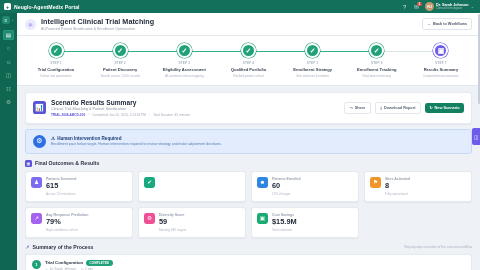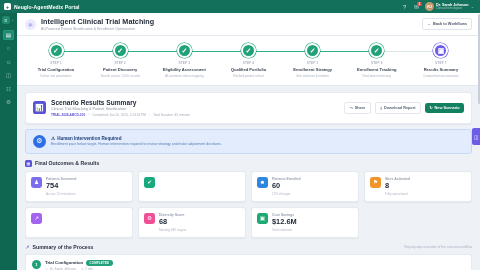--- a/index.html
+++ b/index.html
@@ -359,21 +359,21 @@
         <div class="sec-icon">▦</div>
         <div class="sec-title">Final Outcomes &amp; Results</div>
       </div>
 
       <div class="kpi-grid">
 
         <div class="card kpi">
           <div class="kpi-icon" style="background:#7c6cf0">♟</div>
           <div class="kpi-body">
             <div class="kpi-label">Patients Screened</div>
-            <div class="kpi-value">754</div>
+            <div class="kpi-value">615</div>
             <div class="kpi-foot">Across 12 institutions</div>
           </div>
         </div>
 
         <div class="card kpi">
           <div class="kpi-icon" style="background:#19a97f">✔</div>
         </div>
 
         <div class="card kpi">
           <div class="kpi-icon" style="background:#2f86e0">☻</div>
@@ -388,37 +388,42 @@
           <div class="kpi-icon" style="background:#f0952a">⚑</div>
           <div class="kpi-body">
             <div class="kpi-label">Sites Activated</div>
             <div class="kpi-value">8</div>
             <div class="kpi-foot">Fully operational</div>
           </div>
         </div>
 
         <div class="card kpi">
           <div class="kpi-icon" style="background:#a463ef">↗</div>
+          <div class="kpi-body">
+            <div class="kpi-label">Avg Response Prediction</div>
+            <div class="kpi-value">79%</div>
+            <div class="kpi-foot">High confidence cohort</div>
+          </div>
         </div>
 
         <div class="card kpi">
           <div class="kpi-icon" style="background:#ef4f93">⚙</div>
           <div class="kpi-body">
             <div class="kpi-label">Diversity Score</div>
-            <div class="kpi-value">68</div>
+            <div class="kpi-value">59</div>
             <div class="kpi-foot">Meeting DEI targets</div>
           </div>
         </div>
 
 
         <div class="card kpi">
           <div class="kpi-icon" style="background:#1aab72">▣</div>
           <div class="kpi-body">
             <div class="kpi-label">Cost Savings</div>
-            <div class="kpi-value">$12.6M</div>
+            <div class="kpi-value">$15.9M</div>
             <div class="kpi-foot">Total reduction</div>
           </div>
         </div>
       </div>
 
       <div class="proc-head">
         <div class="proc-icon">↗</div>
         <div class="sec-title">Summary of the Process</div>
         <div class="ft-right">Step-by-step execution of the scenario workflow</div>
       </div>

